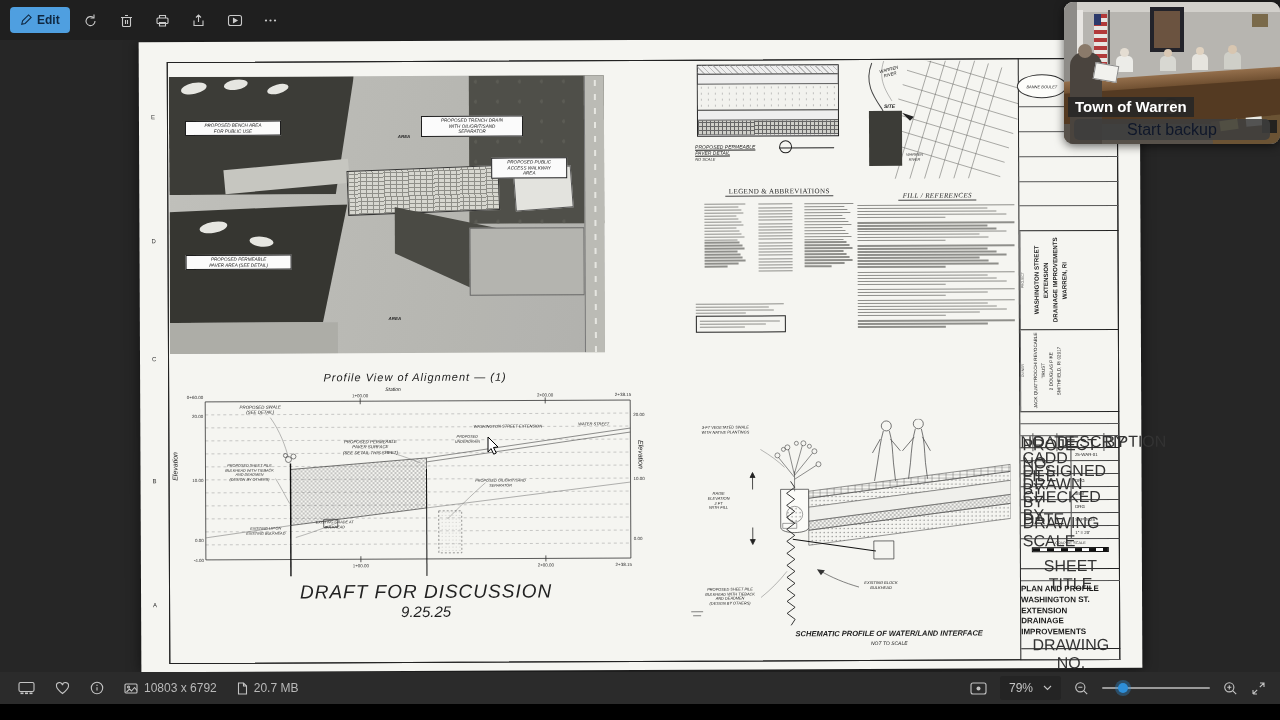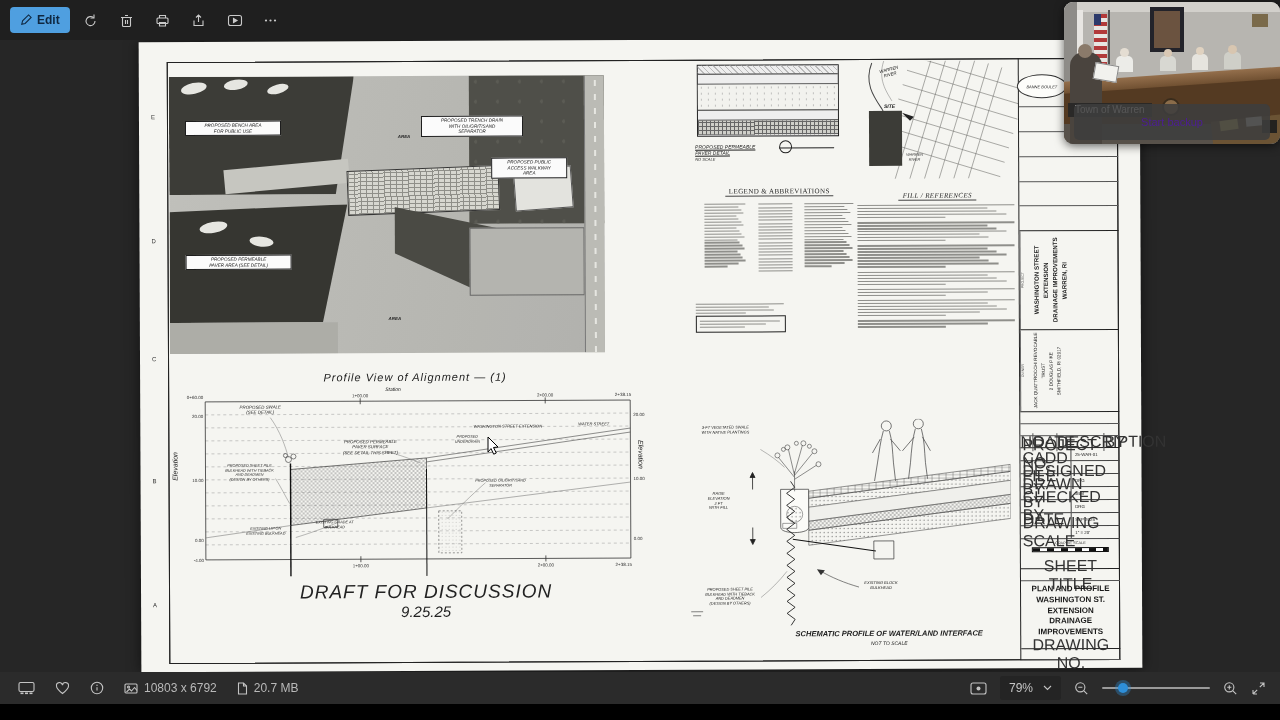--- a/index.html
+++ b/index.html
@@ -49,22 +49,22 @@
   
   .secttl { font-size:7px; font-family:"Liberation Serif",serif; letter-spacing:.4px; text-align:center; border-bottom:.6px solid #444; display:inline-block; padding:0 4px; }
   .vrot { writing-mode:vertical-rl; transform:rotate(180deg); }
   .fieldrow { display:flex; height:13px; border-bottom:.6px solid #444; align-items:center; }
   .fieldrow .fl { width:52%; border-right:.6px solid #444; padding-left:2px; height:100%; display:flex; align-items:center; color:#333; }
   .fieldrow .fv { padding-left:3px; color:#222; font-size:4.4px; }
   .scalebar { height:5px; width:78%; margin:2px auto 1px; border:.6px solid #111; background:repeating-linear-gradient(90deg,#111 0 7px,#fff 7px 14px); }
 
   
   #video { position:absolute; left:1064px; top:2px; width:216px; height:142px; border-radius:9px; overflow:hidden; background:#b7b5b0; z-index:60; box-shadow:0 2px 10px rgba(0,0,0,.6); }
-  #nametag { position:absolute; left:4px; bottom:27px; background:rgba(38,38,38,.88); color:#fff; font-size:10px; font-weight:normal; padding:1px 7px 2px; }
-  #backupbtn { position:absolute; left:10px; right:10px; bottom:4px; height:36px; background:rgba(62,62,62,.88); border-radius:5px; color:#4c1d95; font-size:11px; display:flex; align-items:center; justify-content:center; }
+  #nametag { position:absolute; left:4px; bottom:27px; background:rgba(38,38,38,.88); color:#fff; font-size:15px; font-weight:bold; padding:1px 7px 2px; }
+  #backupbtn { position:absolute; left:10px; right:10px; bottom:4px; height:21px; background:rgba(62,62,62,.88); border-radius:5px; color:#0f172a; font-size:16px; display:flex; align-items:center; justify-content:center; }
 
   svg text { font-family:"Liberation Sans",sans-serif; }
 </style>
 </head>
 <body>
 
 <div id="stage">
 
   <div id="topbar">
     <div class="editbtn">
@@ -550,21 +550,21 @@
         </div>
       <div class="fieldrow">
           <div class="fl">DRAWING SCALE</div>
           <div class="fv">1" = 20'</div>
         </div>
       <div style="height:30px;border-bottom:1px solid #222;text-align:center;padding-top:2px">
         <div style="font-size:3.8px;color:#333">GRAPHIC SCALE</div>
         <div class="scalebar"></div>
       </div>
       <div style="height:12px;border-bottom:.6px solid #555;text-align:center;color:#333;display:flex;align-items:center;justify-content:center">SHEET TITLE</div>
-      <div class="pre" style="height:68px;border-bottom:1px solid #222;font-size:8px;font-weight:bold;line-height:1.35;text-align:center;padding-top:3px;color:#1a1a1a">PLAN AND PROFILE
+      <div class="pre" style="height:68px;border-bottom:1px solid #222;font-size:8px;font-weight:bold;line-height:1.35;text-align:left;padding-top:3px;color:#1a1a1a">PLAN AND PROFILE
 WASHINGTON ST.
 EXTENSION
 DRAINAGE
 IMPROVEMENTS</div>
       <div style="height:11px;border-bottom:.6px solid #555;text-align:center;color:#333;display:flex;align-items:center;justify-content:center">DRAWING NO.</div>
     </div>
   </div>
 
   <svg class="abs" style="left:487px;top:436px;z-index:35" width="14" height="20" viewBox="0 0 14 20">
     <path d="M1 1l10 10-4.5.5 2.8 5.5-2.6 1.2-2.7-5.6L1 16z" fill="#fff" stroke="#000" stroke-width="1"></path>

